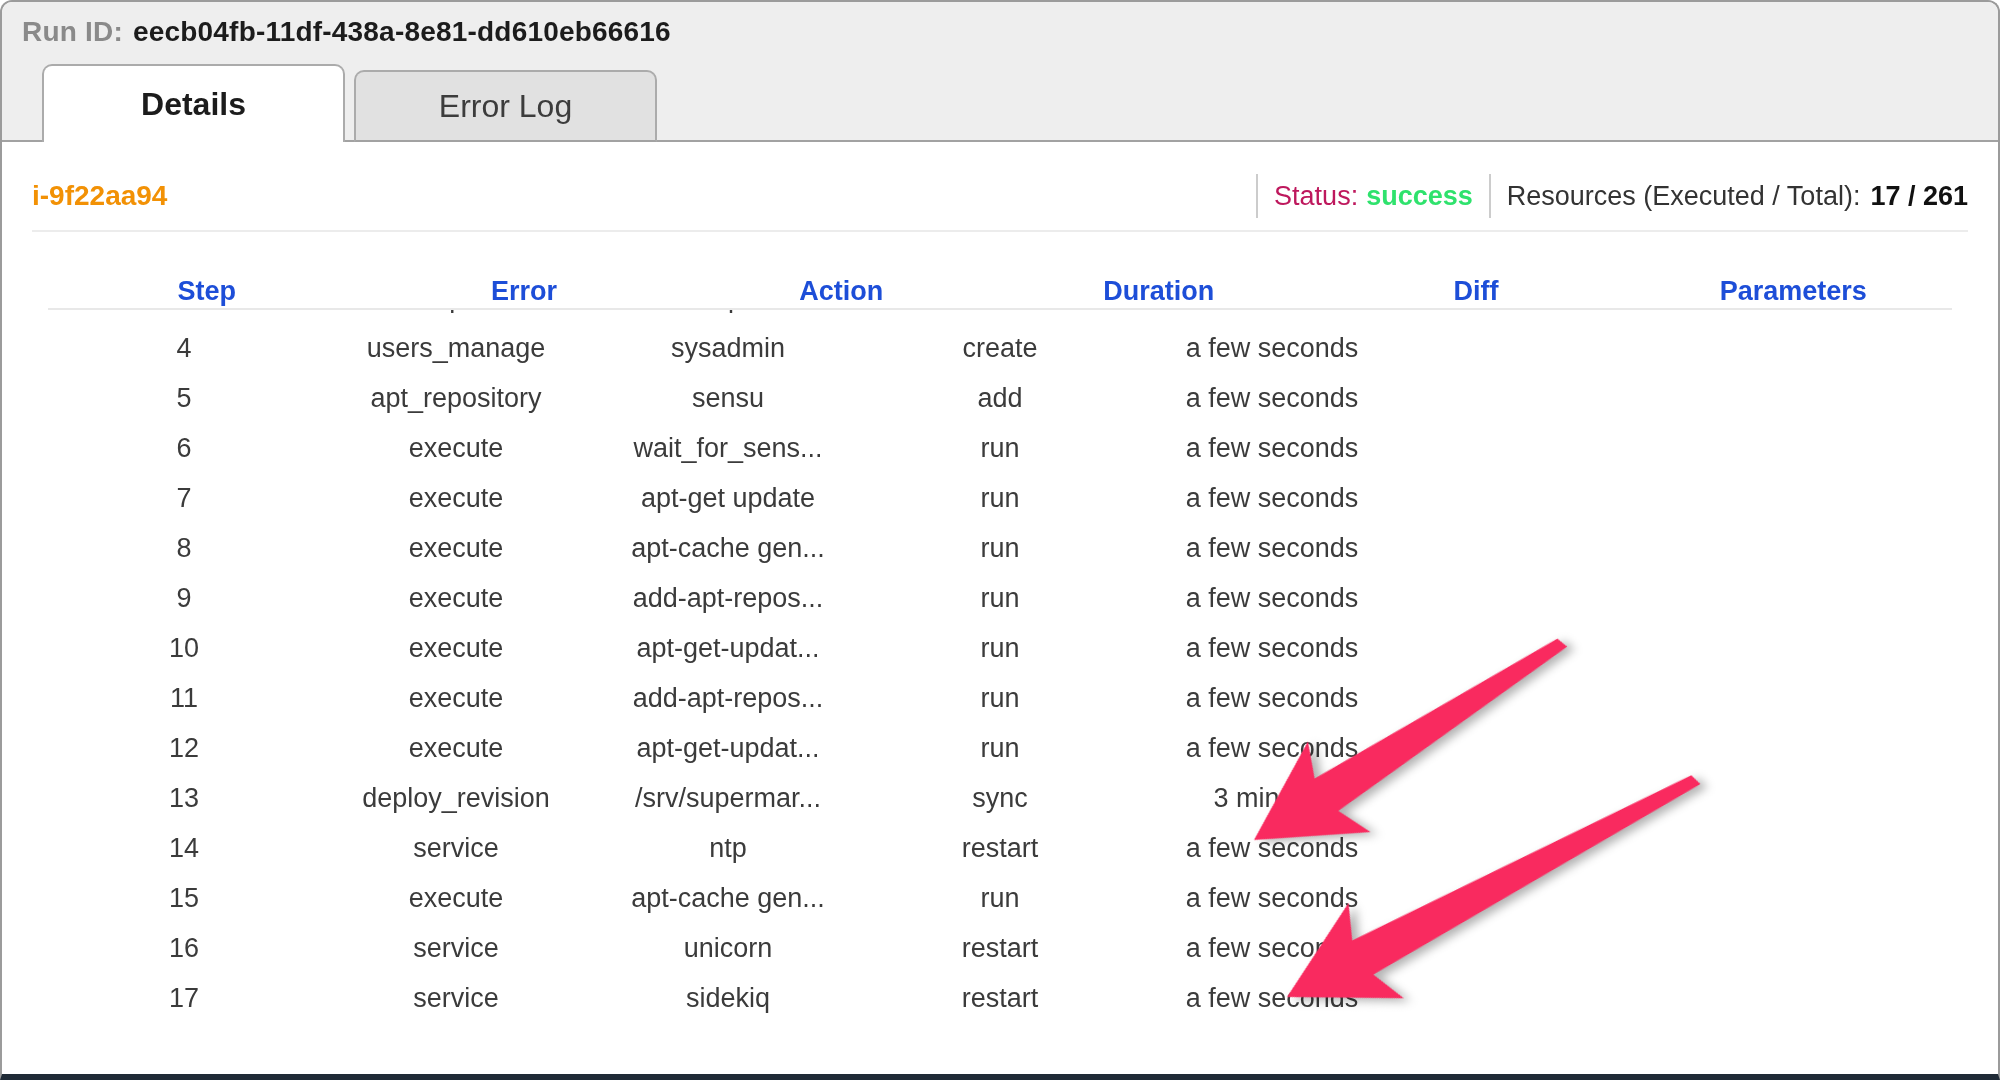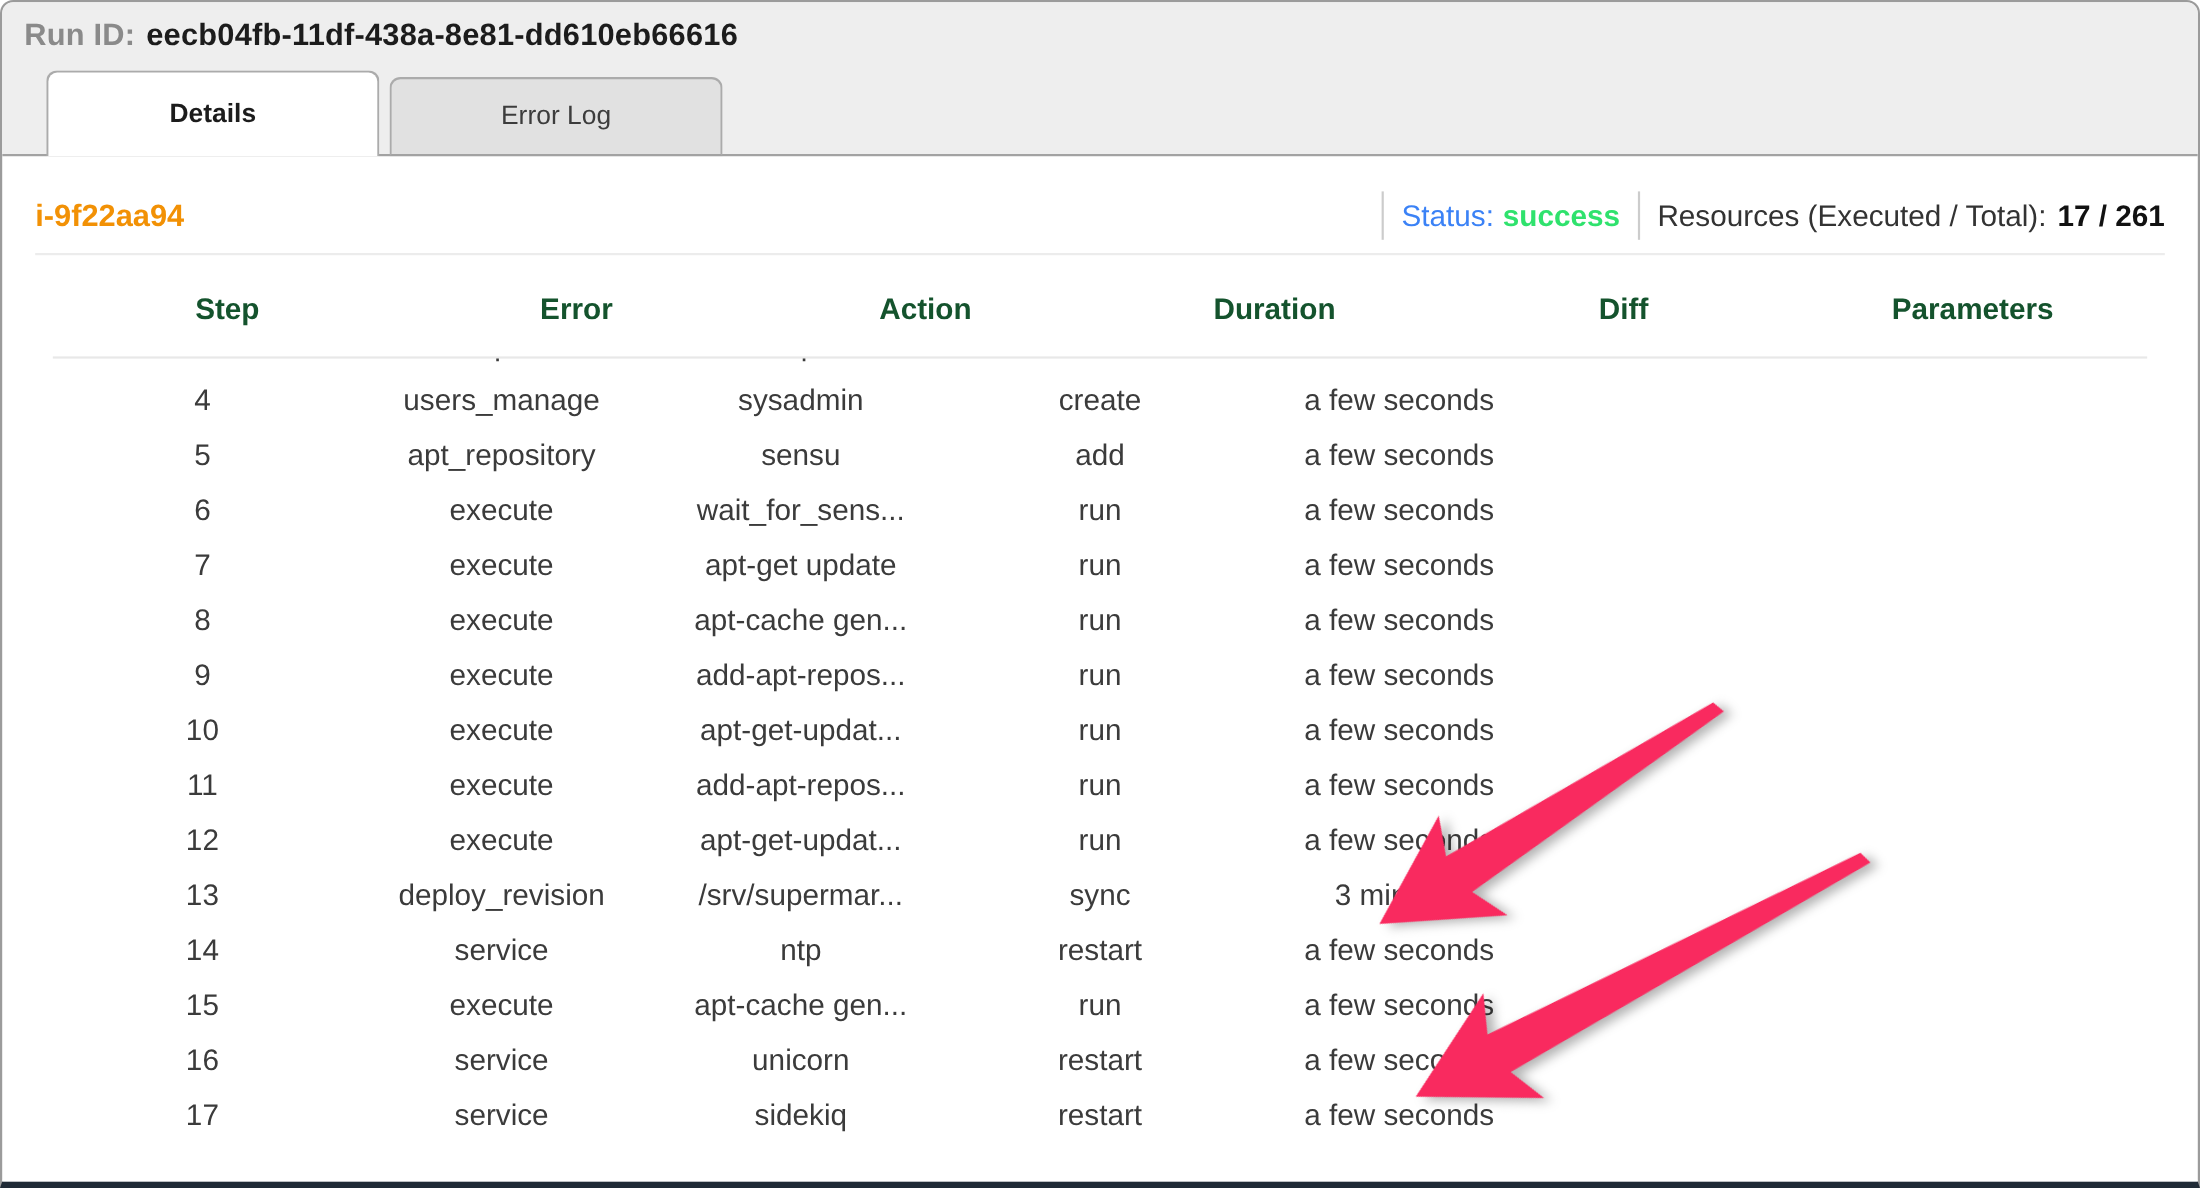--- a/index.html
+++ b/index.html
@@ -45,21 +45,21 @@
   }
   .run-id .label{color:var(--text-gray);margin-right:10px;}
   .run-id .value{color:#1c1c1c;}
   .tabs{
     position:absolute;left:40px;bottom:-2px;
     display:flex;align-items:flex-end;gap:9px;
   }
   .tab{
     width:303px;height:72px;
     display:flex;align-items:center;justify-content:center;
-    font-size:24px;color:#3c3c3c;
+    font-size:32px;color:#3c3c3c;
     background:var(--tab-inactive);
     border:2px solid var(--tab-border);
     border-bottom:2px solid #a2a2a2;
     border-radius:10px 10px 0 0;
     cursor:pointer;
   }
   .tab.active{
     background:#fff;
     font-weight:bold;color:#1c1c1c;
     height:78px;
@@ -69,32 +69,32 @@
   
   .content{padding:0 30px;position:relative;}
   .summary-row{
     padding-top:20px;height:88px;
     display:flex;align-items:center;justify-content:space-between;
     font-size:27px;
   }
   .instance-id{color:var(--orange);font-weight:bold;font-size:28px;}
   .status-cluster{display:flex;align-items:center;}
   .vdivider{width:2px;height:44px;background:#ccc;margin:0 16px;}
-  .status-label{color:#3b82f6;margin-right:8px;text-align:right;}
+  .status-label{color:#be185d;margin-right:8px;text-align:right;}
   .status-value{color:var(--green);font-weight:bold;}
   .resources-label{color:#333;margin-right:10px;}
   .resources-value{color:#111;font-weight:bold;}
   .rule{height:0;border-bottom:2px solid #ececec;}
   
   .table-area{margin:0 16px;}
   .thead{
     display:flex;
-    padding-top:34px;height:94px;
+    padding-top:44px;height:78px;
     border-bottom:2px solid var(--rule-light);
-    font-weight:bold;font-size:27px;color:#14532d;
+    font-weight:bold;font-size:27px;color:#1d4ed8;
   }
   .th{flex:1;text-align:center;}
   .tbody-clip{height:726px;overflow:hidden;}
   .trow{
     display:flex;height:50px;align-items:center;
     font-size:27px;color:#3b3b3b;
     cursor:default;
   }
   .trow.clipped{margin-top:-37px;}
   .td{flex:1;text-align:center;white-space:nowrap;overflow:hidden;}

